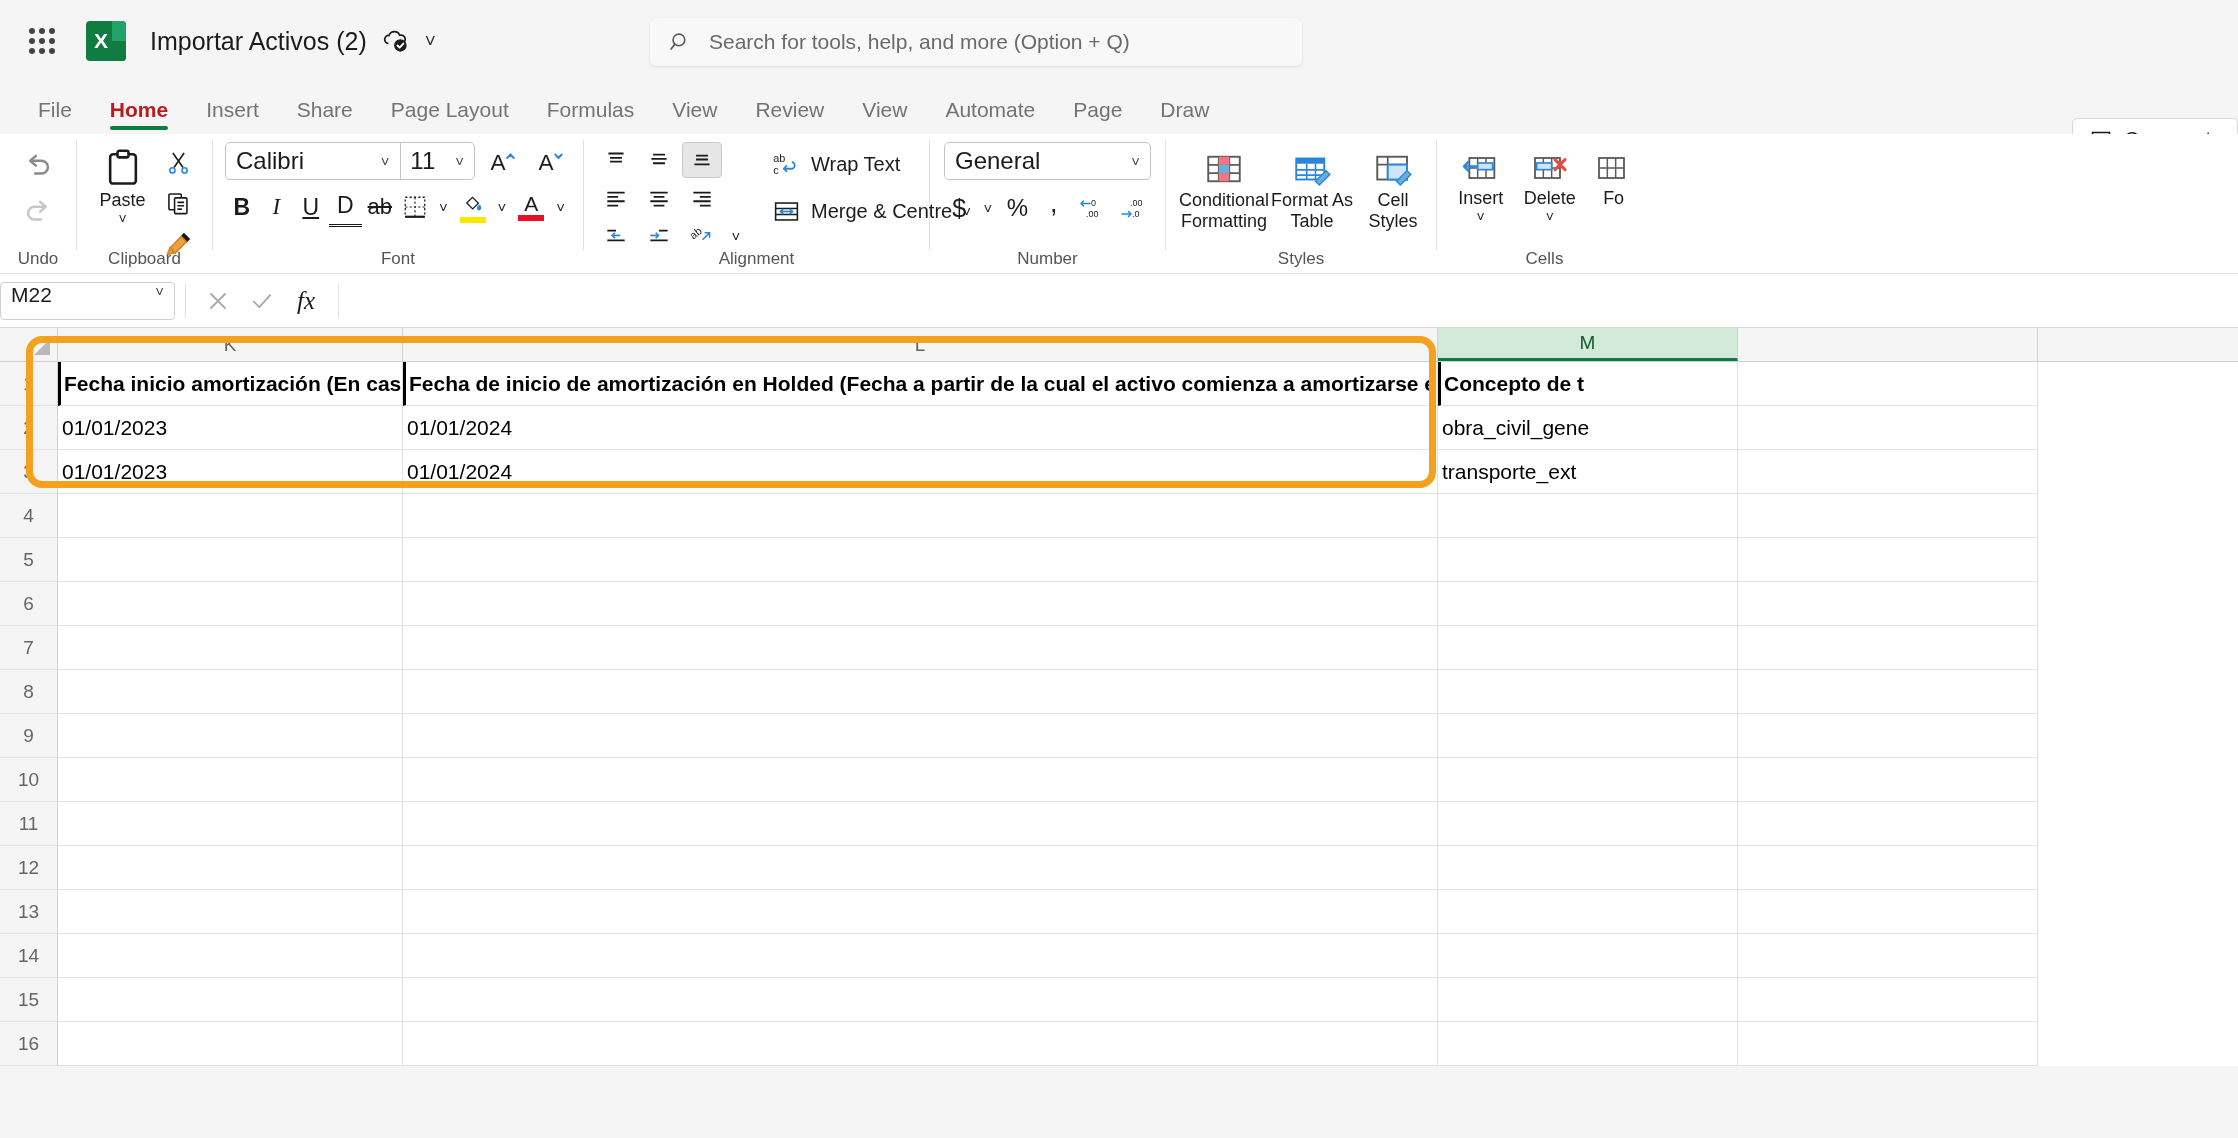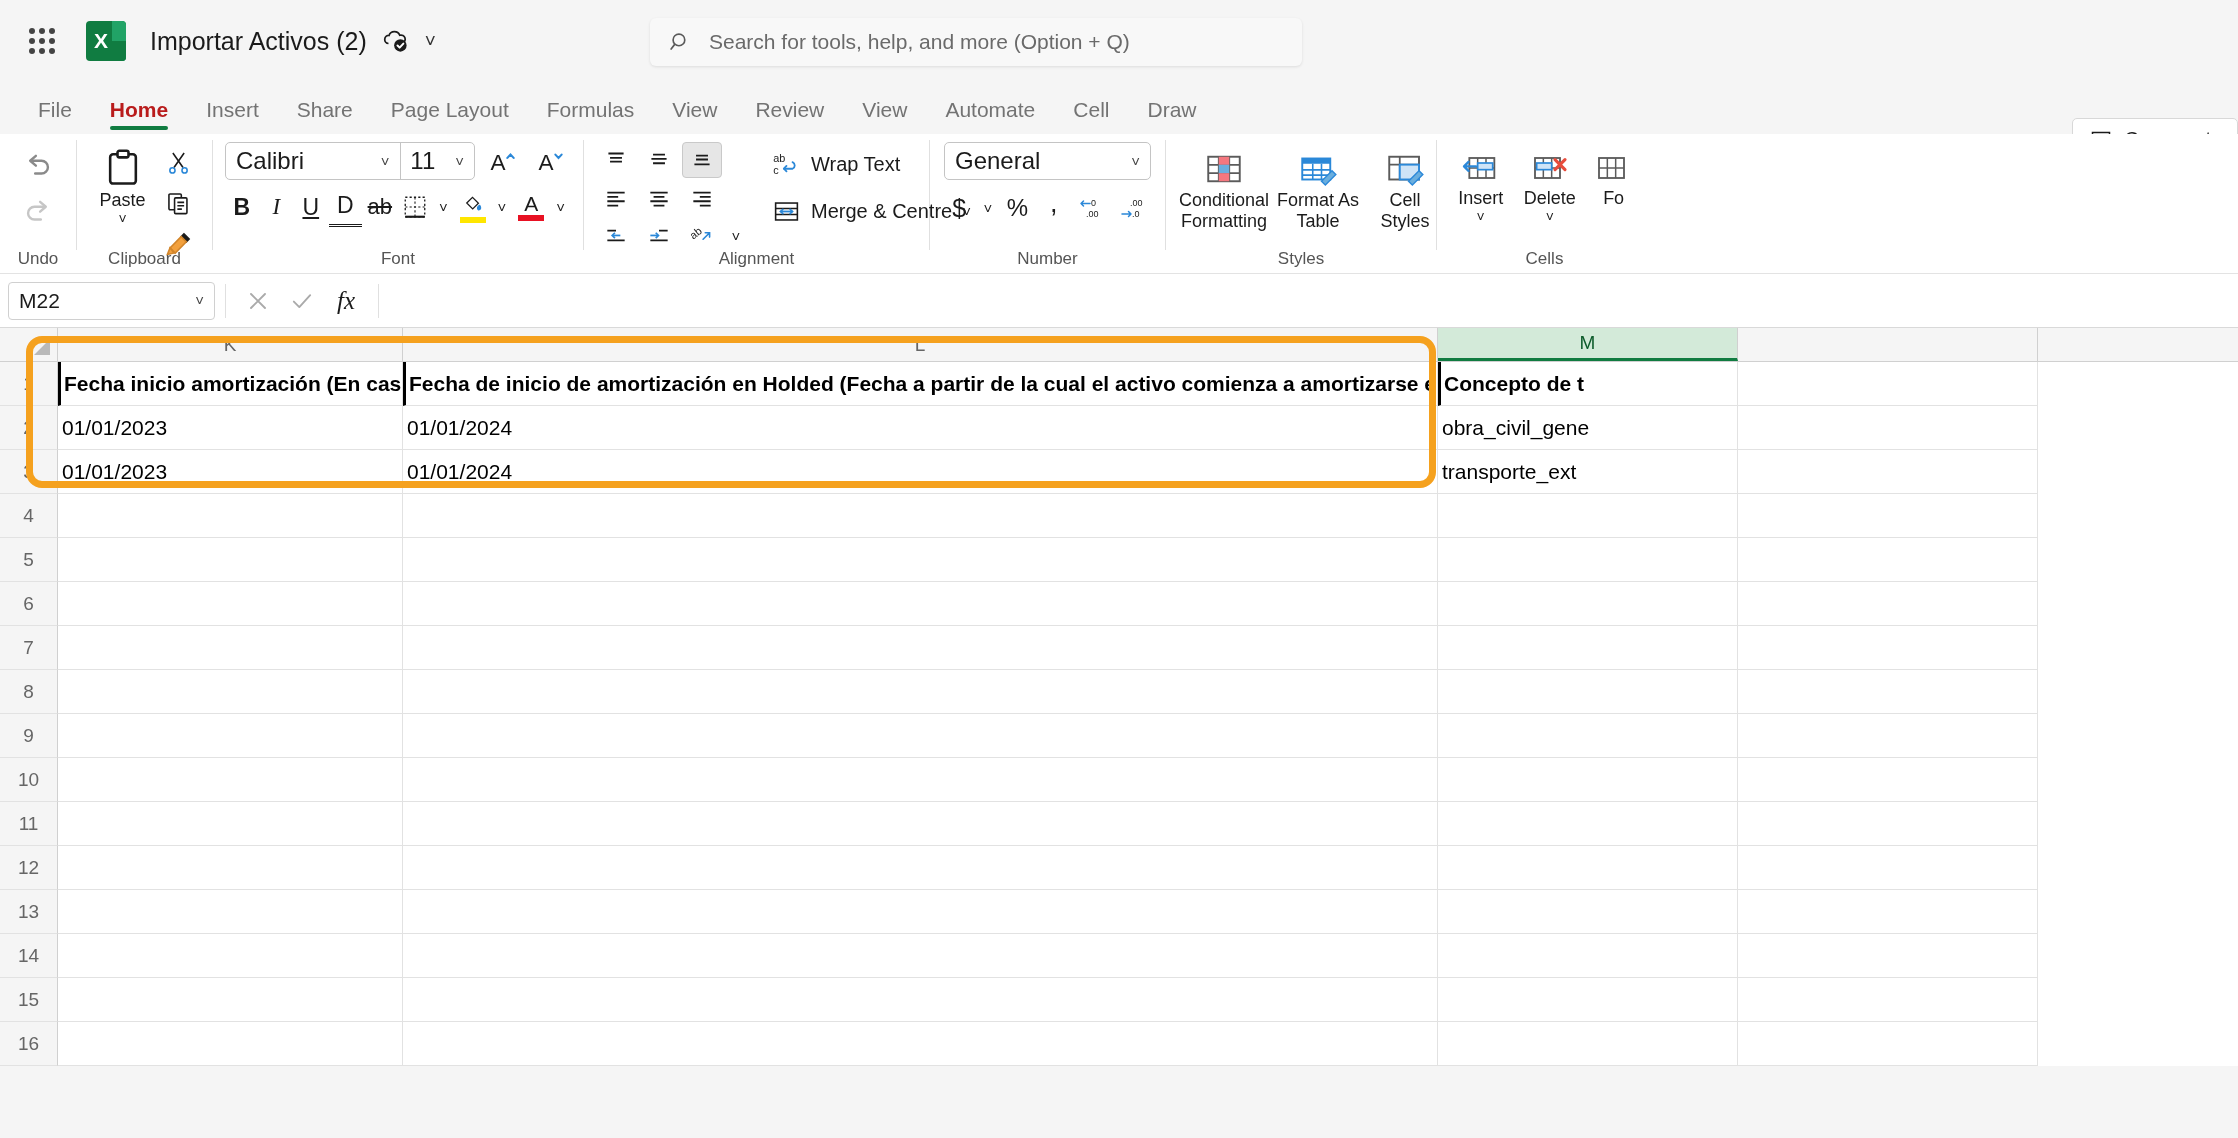--- a/index.html
+++ b/index.html
@@ -101,22 +101,22 @@
     display: flex; align-items: center; gap: 10px; cursor: pointer;
     font-size: 20px; color: #1b1b1b; padding: 5px 7px; border-radius: 4px; white-space: nowrap;
   }
 
   
   .fbar {
     height: 54px; background: #fff; display: flex; align-items: center;
     border-bottom: 1px solid #d9d9d9;
   }
   .namebox {
-    width: 207px; height: 38px; margin-left: 8px; border: 1px solid #d0d0d0;
-    border-radius: 4px; display: flex; align-items: center; justify-content: space-between;
+    width: 175px; height: 38px; margin-left: 0; border: 1px solid #d0d0d0;
+    border-radius: 4px; display: flex; justify-content: space-between;
     padding: 0 10px; font-size: 21px; color: #1b1b1b; cursor: pointer; background: #fff;
   }
   .fbsep { width: 1px; height: 34px; background: #e0e0e0; margin: 0 10px; }
   .fbicon { width: 44px; height: 40px; display: flex; align-items: center; justify-content: center; cursor: pointer; }
   .finput { flex: 1; height: 40px; border: none; outline: none; font-size: 20px; padding-left: 10px; background: #fff; }
 
   
   .gridwrap { position: relative; background: #fff; height: 738px; overflow: hidden; }
   .colhdr { display: flex; height: 34px; background: #f5f5f5; border-bottom: 1px solid #d0d0d0; }
   .corner {
@@ -208,21 +208,21 @@
   <div class="tab">File</div>
   <div class="tab active">Home</div>
   <div class="tab">Insert</div>
   <div class="tab">Share</div>
   <div class="tab">Page Layout</div>
   <div class="tab">Formulas</div>
   <div class="tab">View</div>
   <div class="tab">Review</div>
   <div class="tab">View</div>
   <div class="tab">Automate</div>
-  <div class="tab">Cell</div>
+  <div class="tab">Page</div>
   <div class="tab">Draw</div>
 
   <div class="commentsbtn">
     <svg width="24" height="24" viewBox="0 0 24 24" fill="none" stroke="#1b1b1b" stroke-width="1.5">
       <path d="M3.5 5.5h17v11h-9l-4.5 3.4v-3.4h-3.5z"></path>
     </svg>
     <span>Comments</span>
   </div>
 </div>
 
@@ -456,21 +456,21 @@
           <text x="14" y="21" font-size="9" fill="#1b1b1b" font-family="Liberation Sans">.0</text>
         </svg>
       </div>
     </div>
     <div class="glabel">Number</div>
   </div>
 
   <div class="sep"></div>
 
   <div class="group" style="width:270px">
-    <div class="grow" style="gap:6px;align-items:flex-start;padding-top:2px">
+    <div class="grow" style="gap:0;align-items:flex-start;padding-top:2px">
       <div class="bigbtn" style="width:92px">
         <svg width="42" height="42" viewBox="0 0 24 24">
           <rect x="3" y="5" width="18" height="14" fill="#fff" stroke="#5b5b5b" stroke-width="1.1"></rect>
           <path d="M9 5v14M15 5v14M3 9.6h18M3 14.4h18" stroke="#5b5b5b" stroke-width="1"></path>
           <rect x="9" y="5" width="6" height="4.6" fill="#f4777f"></rect>
           <rect x="9" y="9.6" width="6" height="4.8" fill="#6aaede"></rect>
           <rect x="9" y="14.4" width="6" height="4.6" fill="#f4777f"></rect>
         </svg>
         <span style="white-space:normal;display:block;width:92px">Conditional Formatting</span>
       </div>

